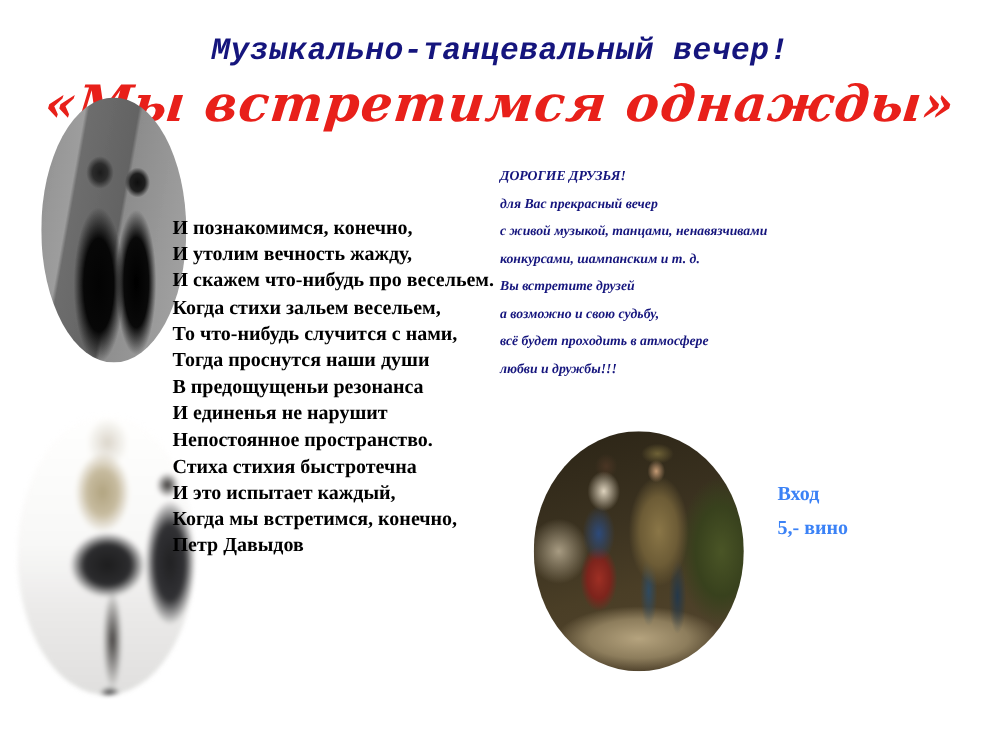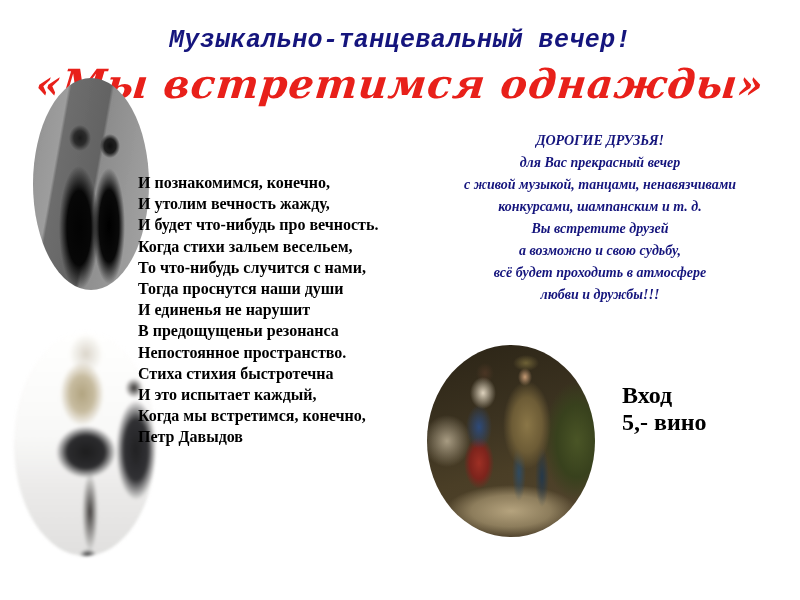--- a/index.html
+++ b/index.html
@@ -151,41 +151,40 @@
     white-space: nowrap;
   }
   #poem .line { display: block; }
 
   
   #invitation {
     position: absolute;
     left: 400px;
     top: 130px;
     width: 400px;
-    text-align: center;
     font-family: "Liberation Serif", "DejaVu Serif", serif;
     font-weight: bold;
     font-style: italic;
-    font-size: 14px;
+    font-size: 11px;
     line-height: 22px;
     color: #15157d;
     white-space: nowrap;
   }
   #invitation .line { display: block; }
 
   
   #entrance {
     position: absolute;
     left: 622px;
     top: 382px;
     font-family: "Liberation Serif", "DejaVu Serif", serif;
     font-weight: bold;
-    font-size: 24px;
+    font-size: 16px;
     line-height: 27px;
-    color: #000000;
+    color: #3b82f6;
     white-space: nowrap;
   }
   #entrance .line { display: block; }
 </style>
 </head>
 <body>
 
 <div id="poster">
 
   <div class="headline">Музыкально-танцевальный вечер!</div>
@@ -194,26 +193,26 @@
 
   <div class="oval" id="photo-couple"></div>
 
   <div class="oval" id="photo-dancers"></div>
 
   <div class="oval" id="painting-couple"></div>
 
   <div id="poem">
     <span class="line">И познакомимся, конечно,</span>
     <span class="line">И утолим вечность жажду,</span>
-    <span class="line">И будет что-нибудь про вечность.</span>
+    <span class="line">И скажем что-нибудь про весельем.</span>
     <span class="line">Когда стихи зальем весельем,</span>
     <span class="line">То что-нибудь случится с нами,</span>
     <span class="line">Тогда проснутся наши души</span>
+    <span class="line">В предощущеньи резонанса</span>
     <span class="line">И единенья не нарушит</span>
-    <span class="line">В предощущеньи резонанса</span>
     <span class="line">Непостоянное пространство.</span>
     <span class="line">Стиха стихия быстротечна</span>
     <span class="line">И это испытает каждый,</span>
     <span class="line">Когда мы встретимся, конечно,</span>
     <span class="line">Петр Давыдов</span>
   </div>
 
   <div id="invitation">
     <span class="line">ДОРОГИЕ ДРУЗЬЯ!</span>
     <span class="line">для Вас прекрасный вечер</span>

